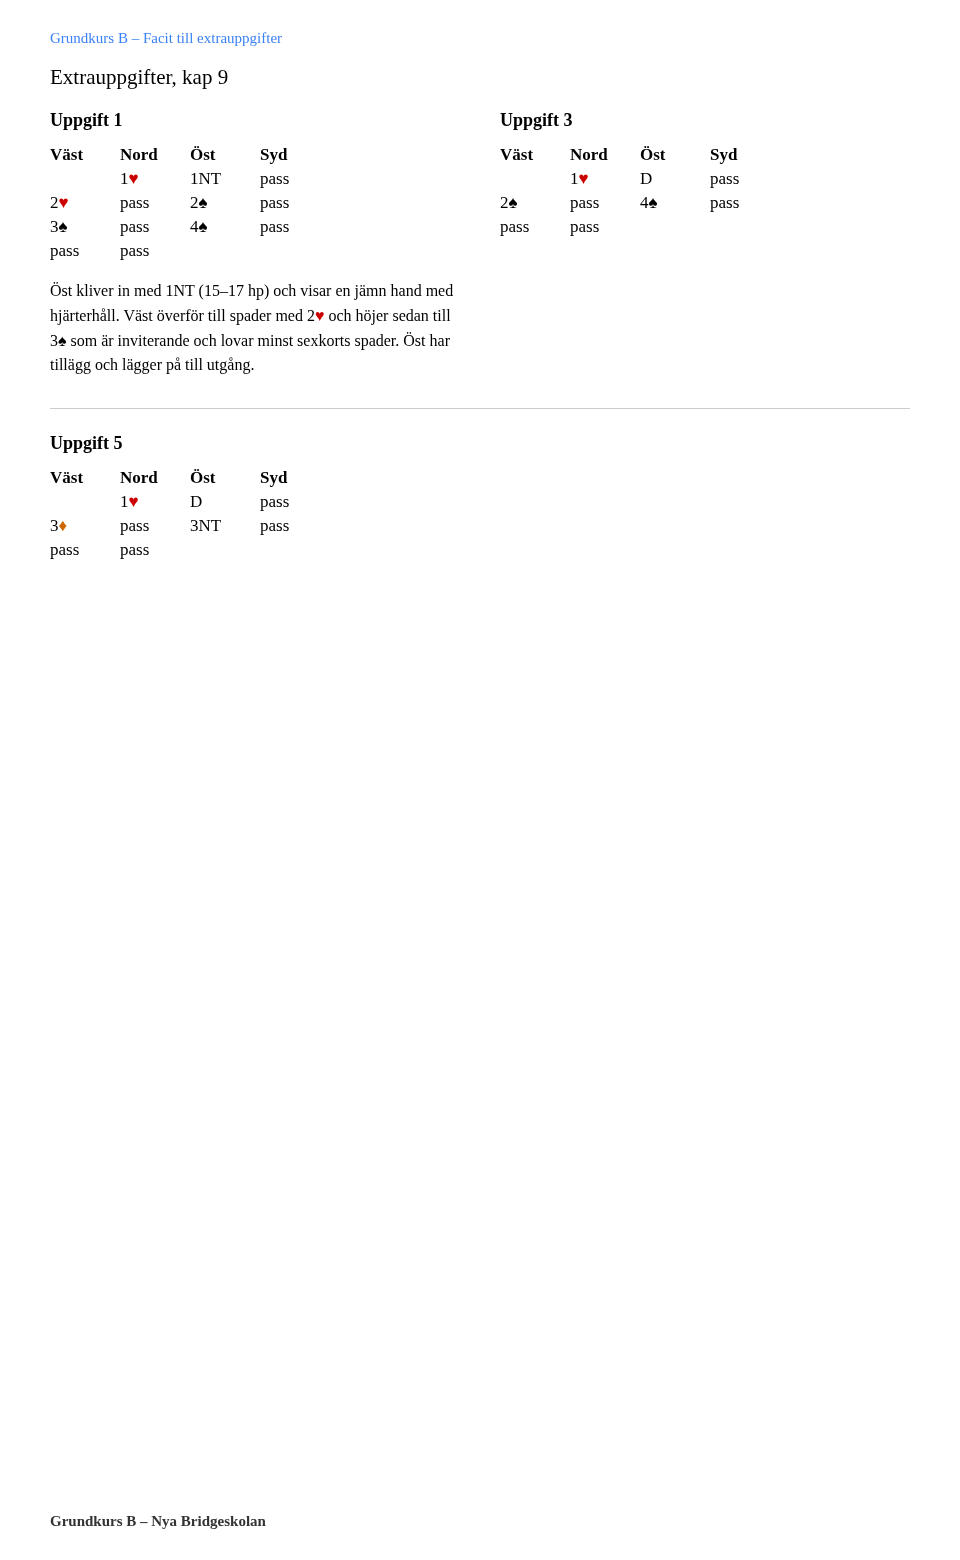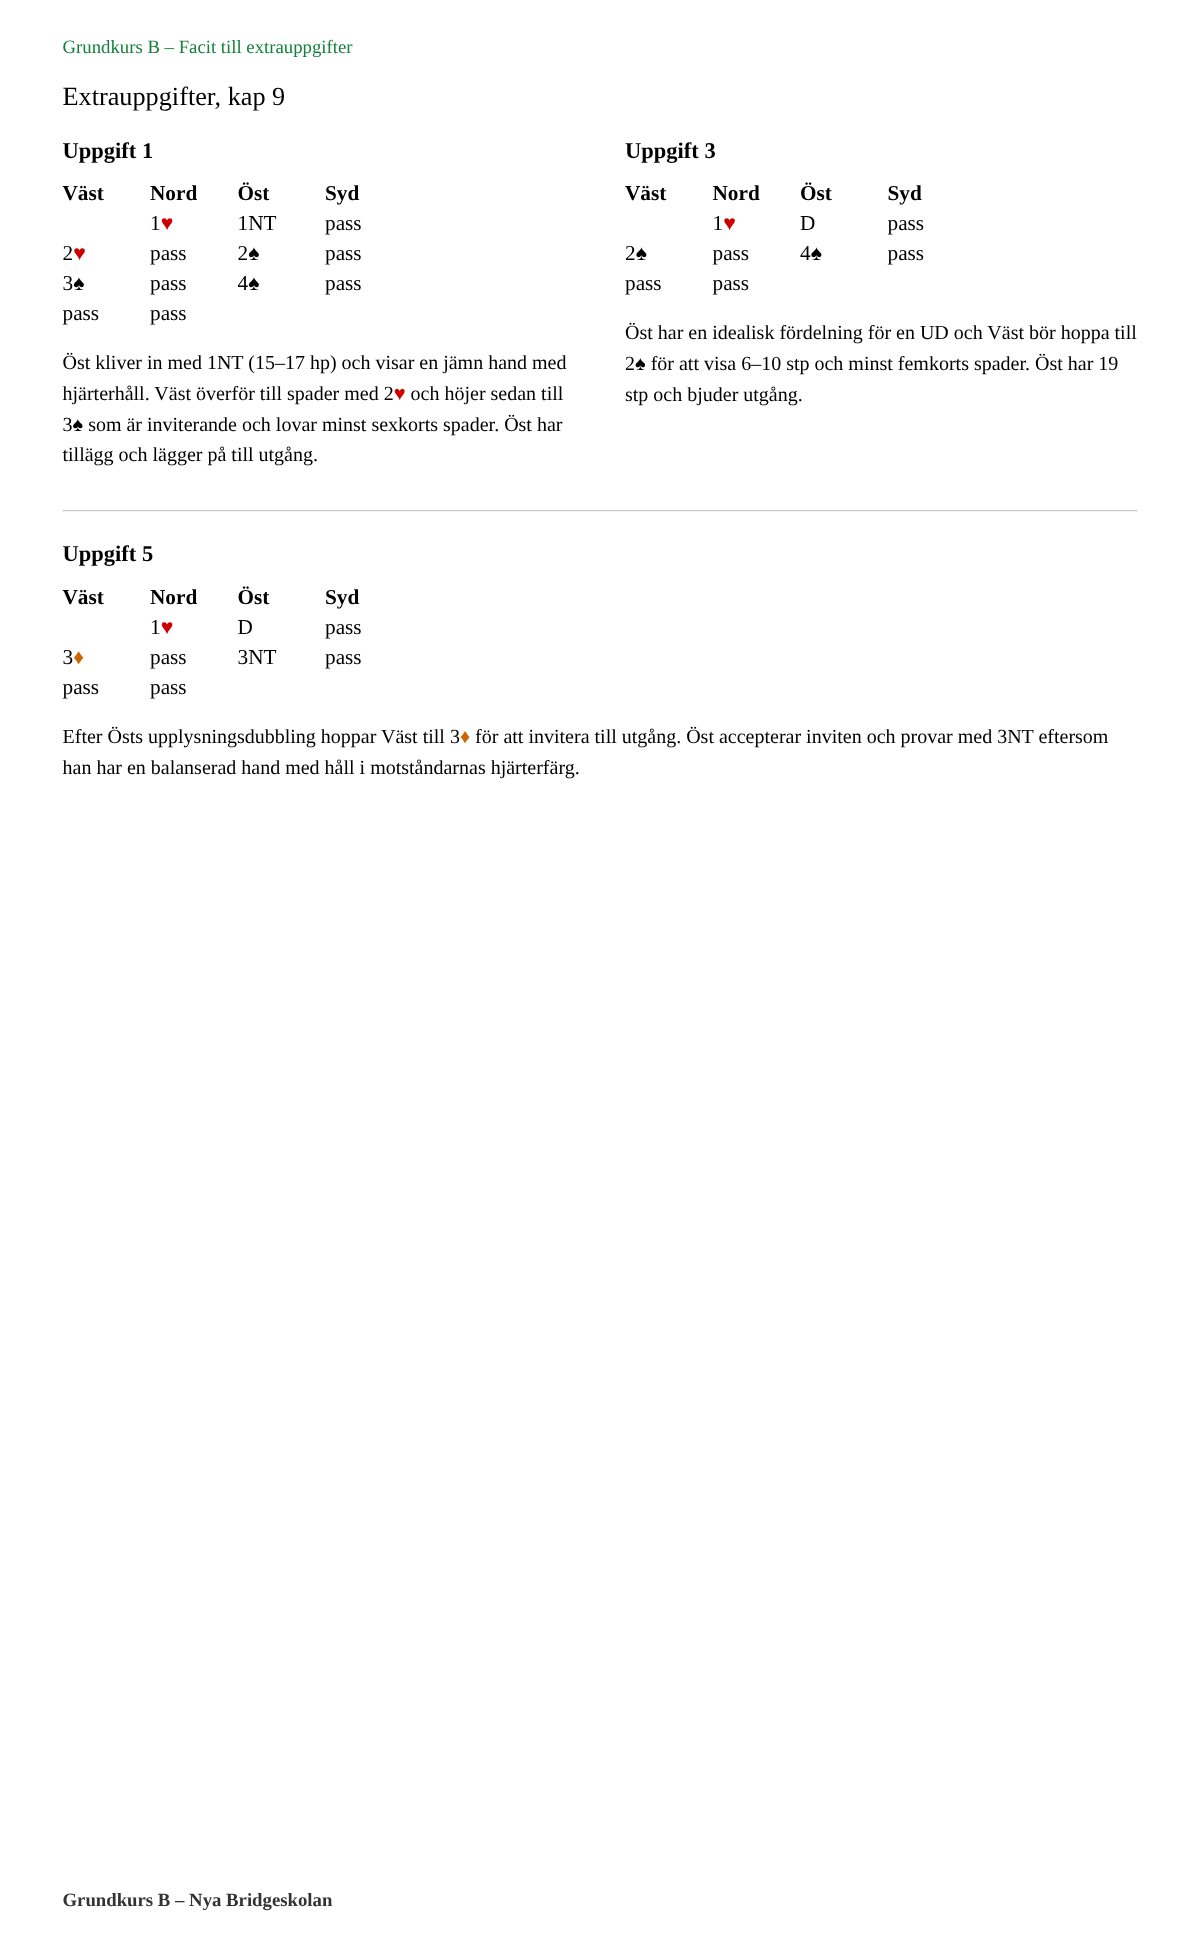--- a/index.html
+++ b/index.html
@@ -7,21 +7,21 @@
       font-family: "Times New Roman", Times, serif;
       font-size: 16px;
       color: #000;
       background: #fff;
       width: 960px;
       min-height: 1560px;
       padding: 30px 50px;
     }
     .page-header {
       font-size: 15px;
-      color: #15803d;
+      color: #3b82f6;
       margin-bottom: 18px;
     }
     .chapter-title {
       font-size: 21px;
       font-weight: normal;
       margin-bottom: 20px;
     }
     .two-col {
       display: flex;
       gap: 40px;
@@ -151,26 +151,20 @@
         <td>pass</td>
       </tr>
       <tr>
         <td>pass</td>
         <td>pass</td>
         <td></td>
         <td></td>
       </tr>
     </tbody>
       </table>
-    <div class="explanation">
-      Öst har en idealisk fördelning för en UD
-      och Väst bör hoppa till 2<span class="spade">♠</span> för att visa
-      6–10 stp och minst femkorts spader.
-      Öst har 19 stp och bjuder utgång.
-    </div>
   </div>
 </div>
 
 <hr class="section-divider">
 
 <div class="uppgift-2-block">
   <div class="uppgift-title">Uppgift 5</div>
   <table class="bidding-table">
     <tbody>
         <tr>
@@ -192,22 +186,15 @@
       <td>pass</td>
     </tr>
     <tr>
       <td>pass</td>
       <td>pass</td>
       <td></td>
       <td></td>
     </tr>
   </tbody>
     </table>
-  <div class="explanation">
-    Efter Östs upplysningsdubbling hoppar
-    Väst till 3<span class="diamond" style="color:#cc6600;">♦</span> för att invitera till utgång.
-    Öst accepterar inviten och provar med
-    3NT eftersom han har en balanserad
-    hand med håll i motståndarnas hjärterfärg.
-  </div>
 </div>
 
 <div class="page-footer">Grundkurs B – Nya Bridgeskolan</div>
 
 </body></html>

